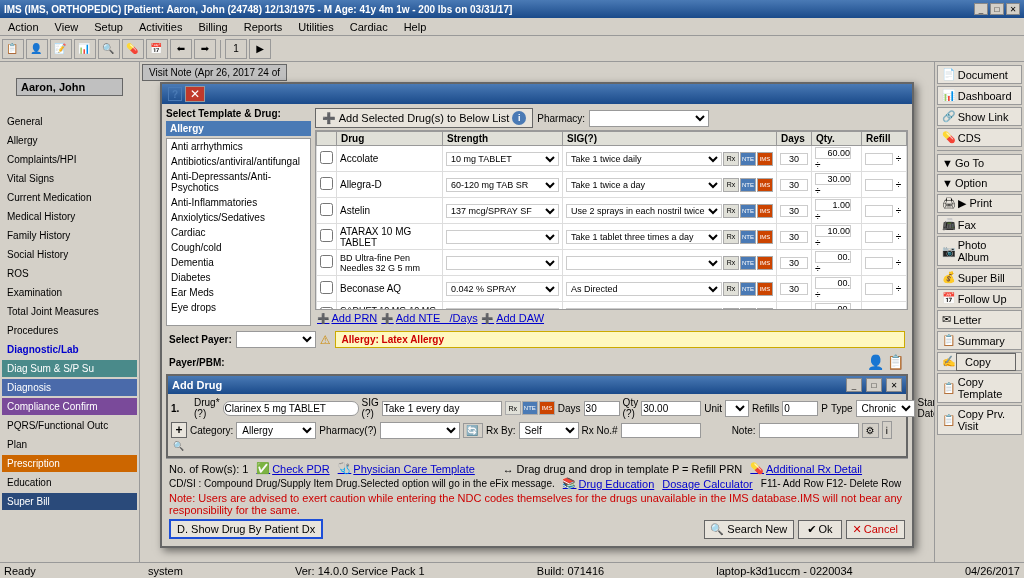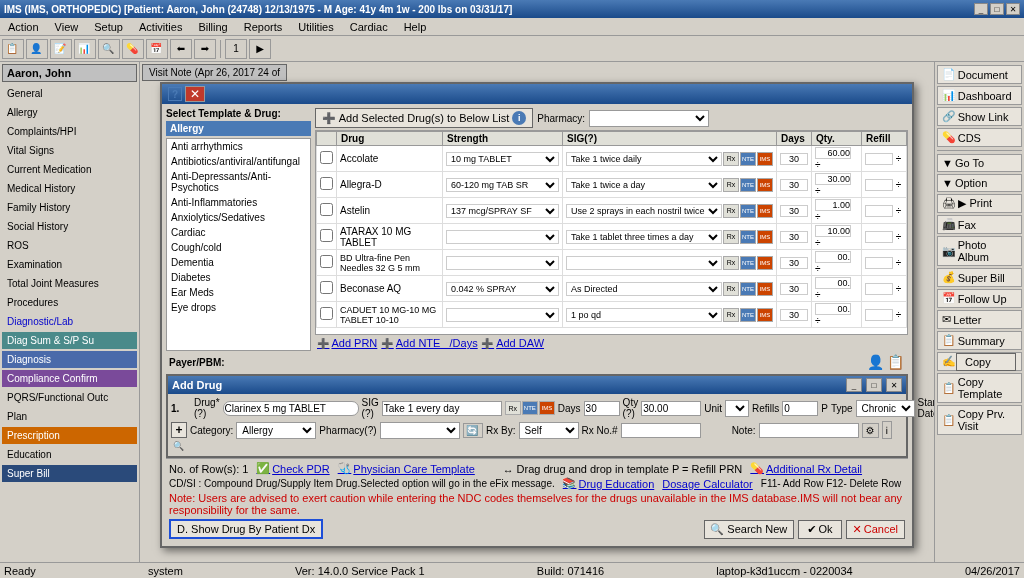--- a/index.html
+++ b/index.html
@@ -17,21 +17,21 @@
 
     
     .toolbar { background: #d4d0c8; border-bottom: 1px solid #999; padding: 2px; display: flex; gap: 2px; height: 26px; align-items: center; }
     .tool-btn { width: 22px; height: 20px; border: 1px solid #999; background: #d4d0c8; cursor: pointer; display: flex; align-items: center; justify-content: center; font-size: 10px; }
 
     
     .main-layout { display: flex; height: calc(578px - 62px); }
 
     
     .left-panel { width: 140px; background: #d4d0c8; border-right: 1px solid #999; display: flex; flex-direction: column; }
-    .patient-header { background: #c0c0c0; border: 1px solid #666; padding: 2px 4px; margin: 2px; font-weight: bold; color: #000; cursor: pointer; }
+    .patient-header { background: #c0c0c0; border: 1px solid #666; padding: 2px 4px; margin: 16px; font-weight: bold; color: #000; cursor: pointer; }
     .nav-item { padding: 2px 4px; margin: 1px 2px; cursor: pointer; border: 1px solid transparent; font-size: 10px; }
     .nav-item.colored { color: white; padding: 2px 4px; margin: 1px 2px; border: 1px solid transparent; font-size: 10px; }
     .nav-teal { background: #4a8a8a; }
     .nav-blue { background: #4a6aaa; }
     .nav-purple { background: #7a4a9a; }
     .nav-orange { background: #cc6600; }
     .nav-darkblue { background: #2a4a7a; }
 
     
     .right-sidebar { width: 90px; background: #d4d0c8; border-left: 1px solid #999; display: flex; flex-direction: column; padding: 2px; }
@@ -194,21 +194,21 @@
       <div class="nav-item">Complaints/HPI</div>
       <div class="nav-item">Vital Signs</div>
       <div class="nav-item">Current Medication</div>
       <div class="nav-item">Medical History</div>
       <div class="nav-item">Family History</div>
       <div class="nav-item">Social History</div>
       <div class="nav-item">ROS</div>
       <div class="nav-item">Examination</div>
       <div class="nav-item">Total Joint Measures</div>
       <div class="nav-item">Procedures</div>
-      <div class="nav-item" style="color:#0000cc;">Diagnostic/Lab</div>
+      <div class="nav-item" style="color:#0000cc;font-weight:bold;">Diagnostic/Lab</div>
       <div class="nav-item colored nav-teal">Diag Sum &amp; S/P Su</div>
       <div class="nav-item colored nav-blue">Diagnosis</div>
       <div class="nav-item colored nav-purple">Compliance Confirm</div>
       <div class="nav-item">PQRS/Functional Outc</div>
       <div class="nav-item">Plan</div>
       <div class="nav-item colored nav-orange">Prescription</div>
       <div class="nav-item">Education</div>
       <div class="nav-item colored nav-darkblue">Super Bill</div>
       <div style="display:flex;margin-top:auto;padding:2px;">
         <button style="flex:1;font-size:9px;border:1px solid #999;background:#d4d0c8;cursor:pointer;">▲</button>
@@ -409,20 +409,26 @@
               </div>
 
               <div class="drug-actions">
                 <span class="action-link">➕ <span>Add PRN</span></span>
                 <span class="action-link">➕ <span>Add NTE _/Days</span></span>
                 <span class="action-link">➕ <span>Add DAW</span></span>
               </div>
             </div>
           </div>
 
+          <div class="payer-section">
+            <span class="payer-label">Select Payer:</span>
+            <select class="payer-select"></select>
+            <span style="color:#cc8800;font-size:12px;">⚠</span>
+            <div class="allergy-warning">Allergy: Latex Allergy</div>
+          </div>
 
           <div class="pbm-section">
             <span class="pbm-label">Payer/PBM:</span>
             <span class="pbm-value"></span>
             <div class="pbm-icons">
               <span class="pbm-icon">👤</span>
               <span class="pbm-icon">📋</span>
             </div>
           </div>
 

